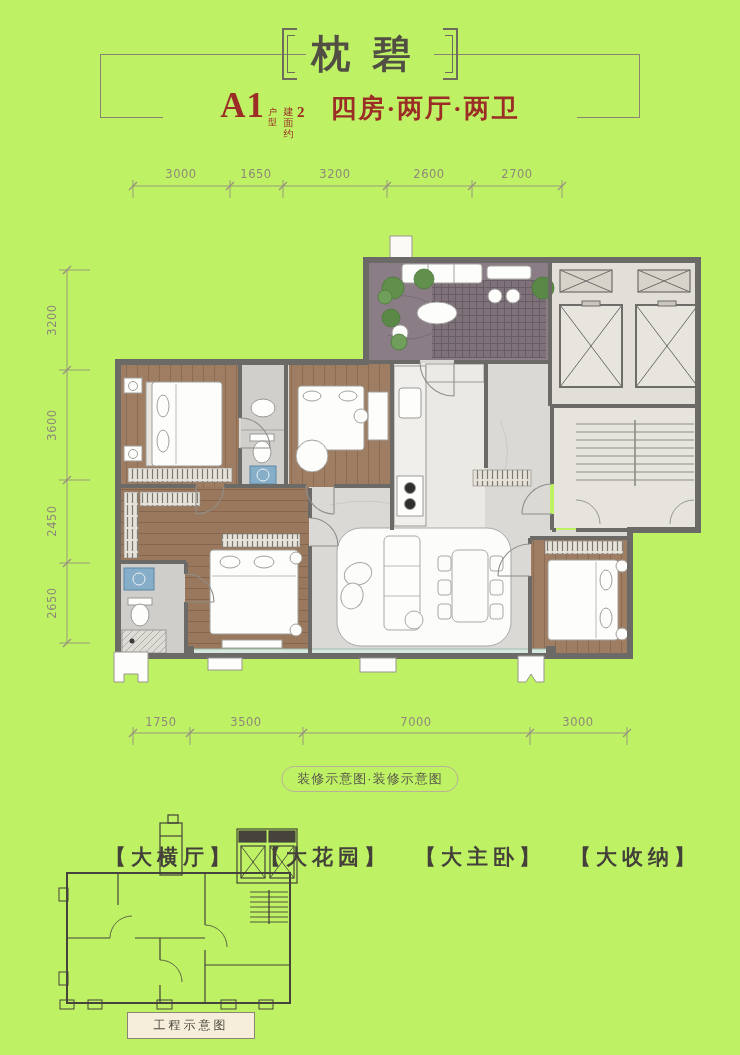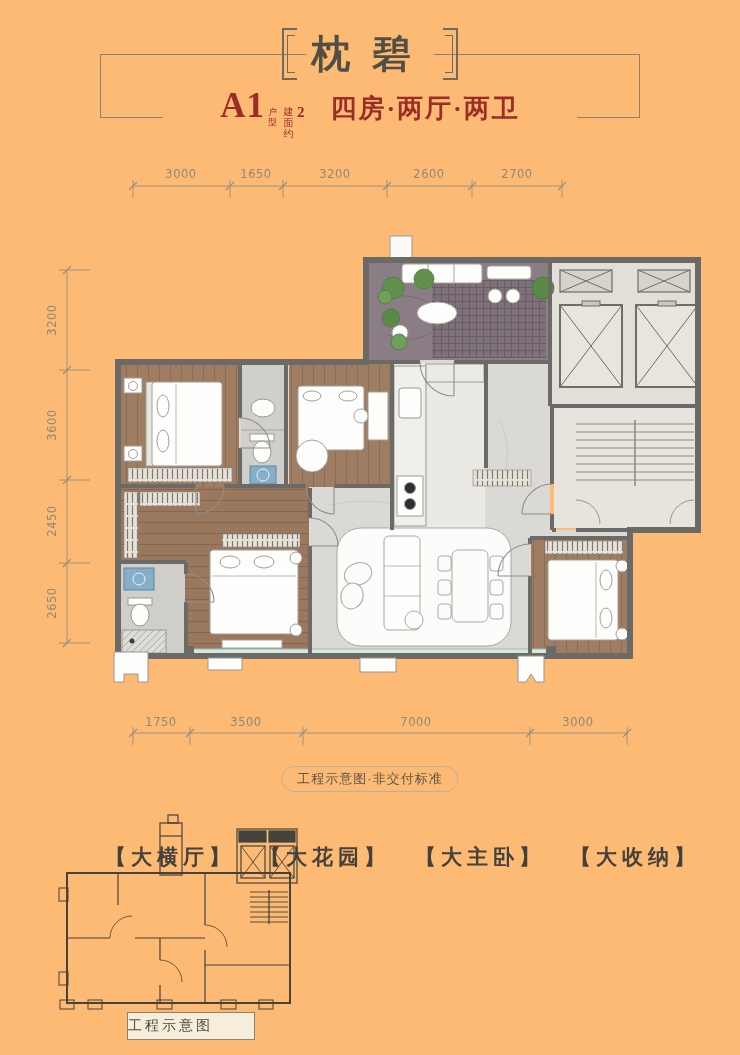--- a/index.html
+++ b/index.html
@@ -1,16 +1,16 @@
 <!DOCTYPE html>
 <html><head>
 <meta charset="utf-8">
 <style>
   html,body{margin:0;padding:0;}
-  .page{position:relative;width:740px;height:1055px;background:#fdba74;overflow:hidden;
+  .page{position:relative;width:740px;height:1055px;background:#bef264;overflow:hidden;
         font-family:"Liberation Serif","DejaVu Serif",serif;}
   
   .hline,.vline{position:absolute;background:#8a8372;}
   .hline{height:1px;} .vline{width:1px;}
   .title-row{position:absolute;top:28px;left:0;right:0;display:flex;justify-content:center;align-items:center;gap:11px;}
   .page-title{font-size:39px;font-weight:700;color:#514e44;letter-spacing:0.55em;text-indent:0.1em;margin:0;line-height:1.2;}
   .brk{width:13px;height:48px;border-left:2px solid #6e6a5d;border-top:2px solid #6e6a5d;border-bottom:2px solid #6e6a5d;position:relative;flex:0 0 auto;}
   .brk::after{content:"";position:absolute;left:3px;top:5px;bottom:5px;width:7px;
       border-left:1.5px solid #6e6a5d;border-top:1.5px solid #6e6a5d;border-bottom:1.5px solid #6e6a5d;}
   .brk.right{transform:scaleX(-1);}
@@ -20,21 +20,21 @@
   .v-stack{display:inline-block;width:1.05em;font-size:9px;line-height:1.1;word-break:break-all;
            font-family:"Liberation Sans","DejaVu Sans",sans-serif;margin:16px 3px;transform:translateY(-2px);}
   .sup{font-size:15px;vertical-align:18px;font-weight:700;}
   .rooms-desc{font-size:26px;font-weight:700;letter-spacing:2px;margin-left:26px;}
   
   .pill{position:absolute;top:766px;left:50%;transform:translateX(-50%);
         border:1px solid #bbb099;border-radius:13px;padding:3px 15px;
         font-size:13px;color:#59564c;letter-spacing:1px;white-space:nowrap;
         font-family:"Liberation Sans","DejaVu Sans",sans-serif;}
   .eng-label{position:absolute;top:1012px;left:127px;width:126px;border:1px solid #8b8577;
-        padding:4px 0;font-size:14px;color:#4e4b43;letter-spacing:3px;
+        padding:4px 0;text-align:center;font-size:12px;color:#4e4b43;letter-spacing:3px;
         background:#f6eeda;font-family:"Liberation Sans","DejaVu Sans",sans-serif;}
   
   .features{position:absolute;top:846px;right:40px;display:flex;flex-direction:row;gap:25px;align-items:flex-end;}
   .feature{font-size:21px;line-height:22px;font-weight:700;color:#43413a;letter-spacing:5px;white-space:nowrap;}
   svg{position:absolute;left:0;top:0;}
   svg text{font-family:"DejaVu Sans","Liberation Sans",sans-serif;font-size:11.5px;fill:#8e887a;letter-spacing:0.5px;}
 </style>
 </head>
 <body>
 
@@ -345,21 +345,21 @@
           <rect x="88" y="1000" width="14" height="9"></rect>
         <rect x="157" y="1000" width="15" height="9"></rect>
           <rect x="221" y="1000" width="15" height="9"></rect>
         <rect x="259" y="1000" width="14" height="9"></rect>
         <rect x="59" y="888" width="9" height="13"></rect>
           <rect x="59" y="972" width="9" height="13"></rect>
       </g>
     </g>
   </svg>
 
-  <div class="pill">工程示意图·非交付标准</div>
+  <div class="pill">装修示意图·装修示意图</div>
   <div class="eng-label">工程示意图</div>
 
   <div class="features">
     <div class="feature">【大横厅】</div>
     <div class="feature">【大花园】</div>
     <div class="feature">【大主卧】</div>
     <div class="feature">【大收纳】</div>
   </div>
 
 </div>

